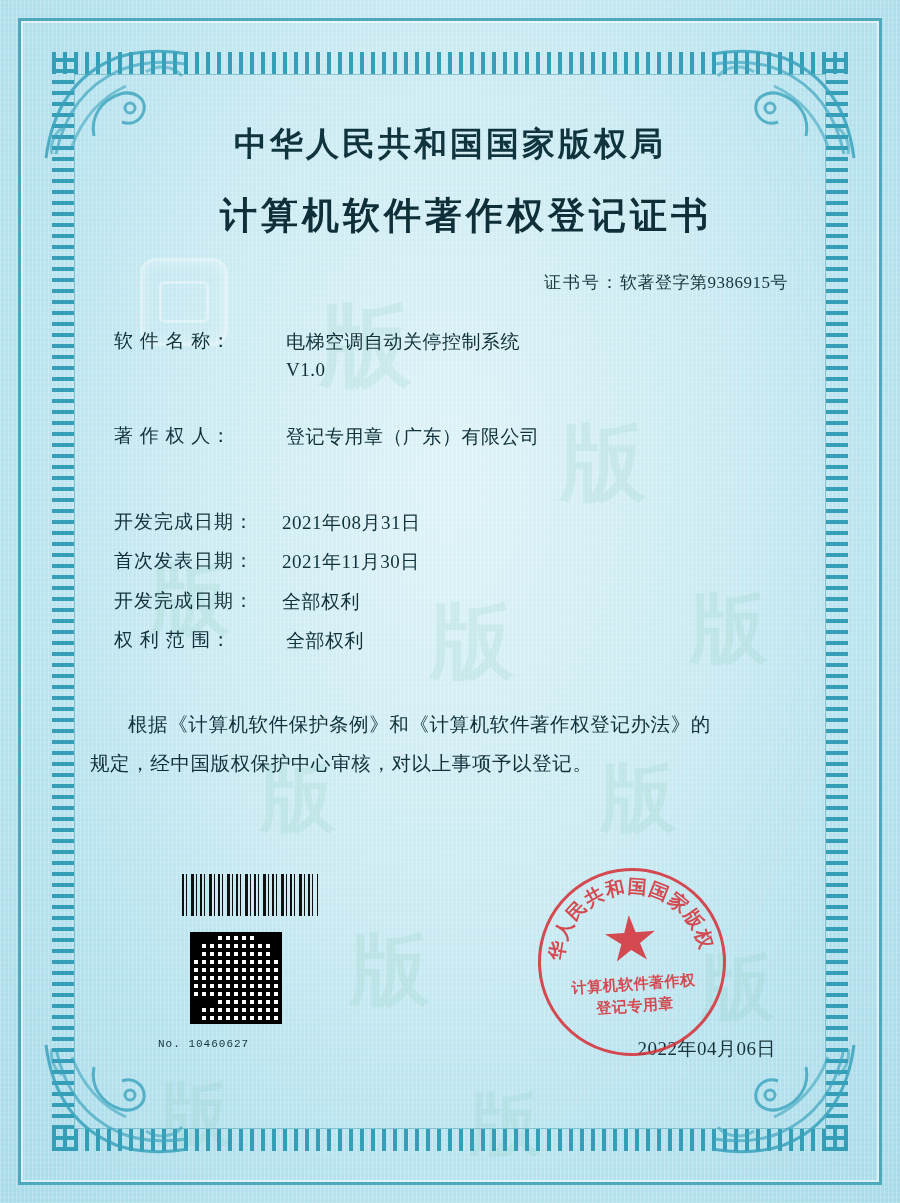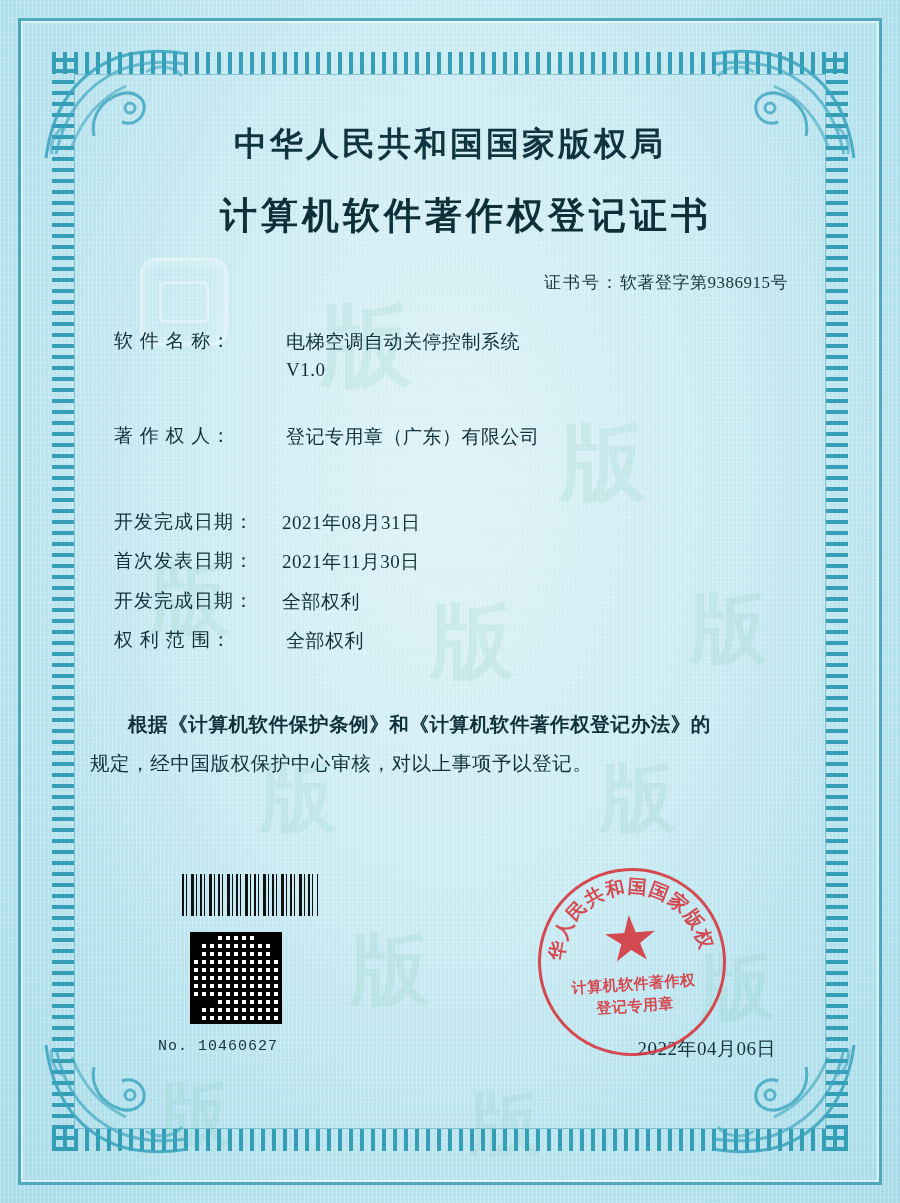--- a/index.html
+++ b/index.html
@@ -179,21 +179,21 @@
   .block-software { margin-top: 34px; }
   .block-owner { margin-top: 40px; }
   .block-dates { margin-top: 58px; }
   .statement {
     margin-top: 50px;
     font-size: 19.5px;
     line-height: 2.0;
     color: #10303a;
     letter-spacing: 0.6px;
   }
-  .statement .l1 { text-indent: 38px; font-weight: bold; }
+  .statement .l1 { text-indent: 38px; }
   .barcode {
     position: absolute;
     left: 182px;
     top: 874px;
     width: 136px;
     height: 42px;
     background-image: repeating-linear-gradient(90deg,
       #111 0px, #111 2px, transparent 2px, transparent 4px,
       #111 4px, #111 5px, transparent 5px, transparent 9px,
       #111 9px, #111 12px, transparent 12px, transparent 14px,
@@ -215,21 +215,21 @@
       linear-gradient(#000,#000) 0 64px/8px 28px no-repeat,
       repeating-linear-gradient(90deg, #000 0 4px, transparent 4px 8px) 0 0/92px 92px,
       repeating-linear-gradient(0deg, #000 0 4px, transparent 4px 8px) 0 0/92px 92px,
       #fff;
     background-blend-mode: normal, normal, normal, normal, normal, normal, multiply, multiply, normal;
   }
   .serial {
     position: absolute;
     left: 158px;
     top: 1038px;
-    font-size: 15px;
+    font-size: 11px;
     letter-spacing: 1px;
     color: #16333b;
     font-family: "Liberation Mono", monospace;
   }
   .date-issue {
     position: absolute;
     right: 124px;
     top: 1036px;
     font-size: 19px;
     color: #16333b;

